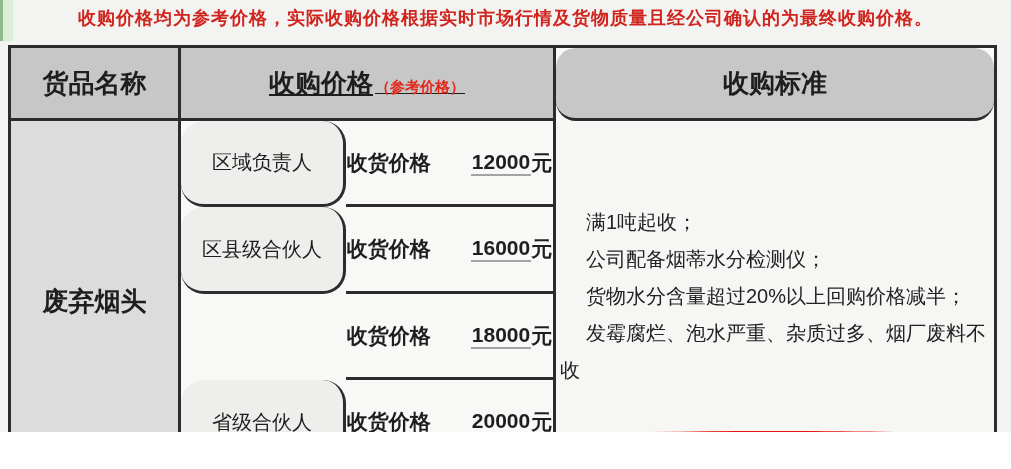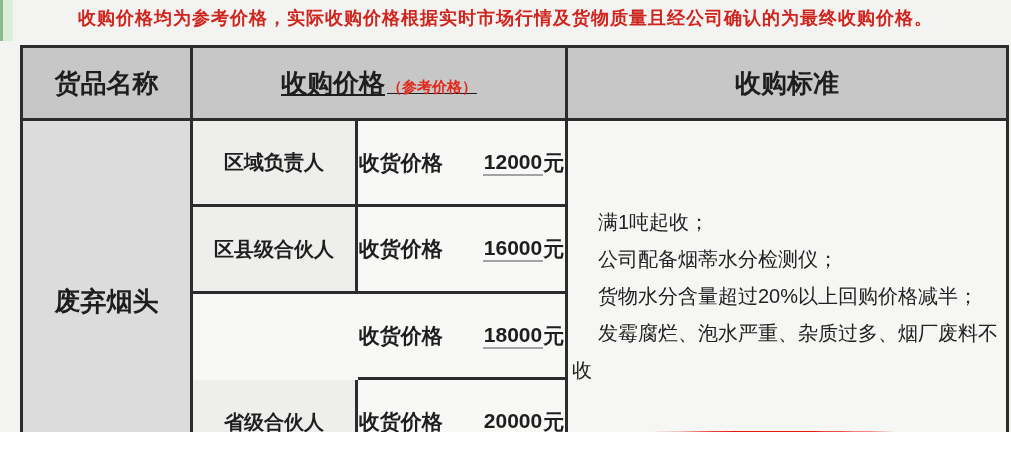--- a/index.html
+++ b/index.html
@@ -19,37 +19,37 @@
   }
   
   .banner{
     position:absolute;left:0;top:6px;width:100%;
     text-align:center;
     font-size:18px;font-weight:bold;letter-spacing:1px;
     color:var(--banner_red,#d0241e);
   }
   
   .price-table{
-    position:absolute;left:20px;top:45px;
+    position:absolute;left:8px;top:45px;
     width:989px;height:424px;
     box-sizing:border-box;
     border:3px solid var(--border_dark,#2c2c2c);
     background:var(--price_bg,#f8f8f6);
     display:grid;
     grid-template-columns:170px 165px 210px 1fr;
     grid-template-rows:73px 86px 87px 86px 87px 14px;
     overflow:hidden;
   }
   .cell{
     box-sizing:border-box;
     display:flex;align-items:center;justify-content:center;
     border-right:3px solid var(--border_dark,#2c2c2c);
     border-bottom:3px solid var(--border_dark,#2c2c2c);
   }
-  .no-right{border-right:none;}
+  .no-right{border-right:none;border-radius:20px;}
   .th{
     background:var(--header_bg,#c7c7c7);
     font-size:26px;font-weight:bold;
   }
   .th-product{grid-column:1;grid-row:1;}
   .th-price{grid-column:2 / span 2;grid-row:1;text-decoration:underline;}
   .th-standard{grid-column:4;grid-row:1;}
   .price-note{
     font-size:15px;font-weight:bold;
     color:var(--note_red,#e3261a);
@@ -57,21 +57,21 @@
   }
   .product-cell{
     grid-column:1;grid-row:2 / span 5;
     background:var(--product_bg,#dcdcdc);
     font-size:26px;font-weight:bold;
     border-bottom:none;
   }
   .role-cell{
     grid-column:2;
     background:var(--role_bg,#eeeeec);
-    font-size:20px;font-weight:bold;
+    font-size:20px;font-weight:normal;border-radius:23px;
   }
   .price-cell{
     grid-column:3;
     background:var(--price_bg,#f8f8f6);
     font-size:21px;font-weight:bold;
   }
   .r0{grid-row:2;} .r1{grid-row:3;} .r2{grid-row:4;} .r3{grid-row:5;}
   .amount{
     border-bottom:2px solid #a3a3a3;
     padding:0 1px 0 1px;

